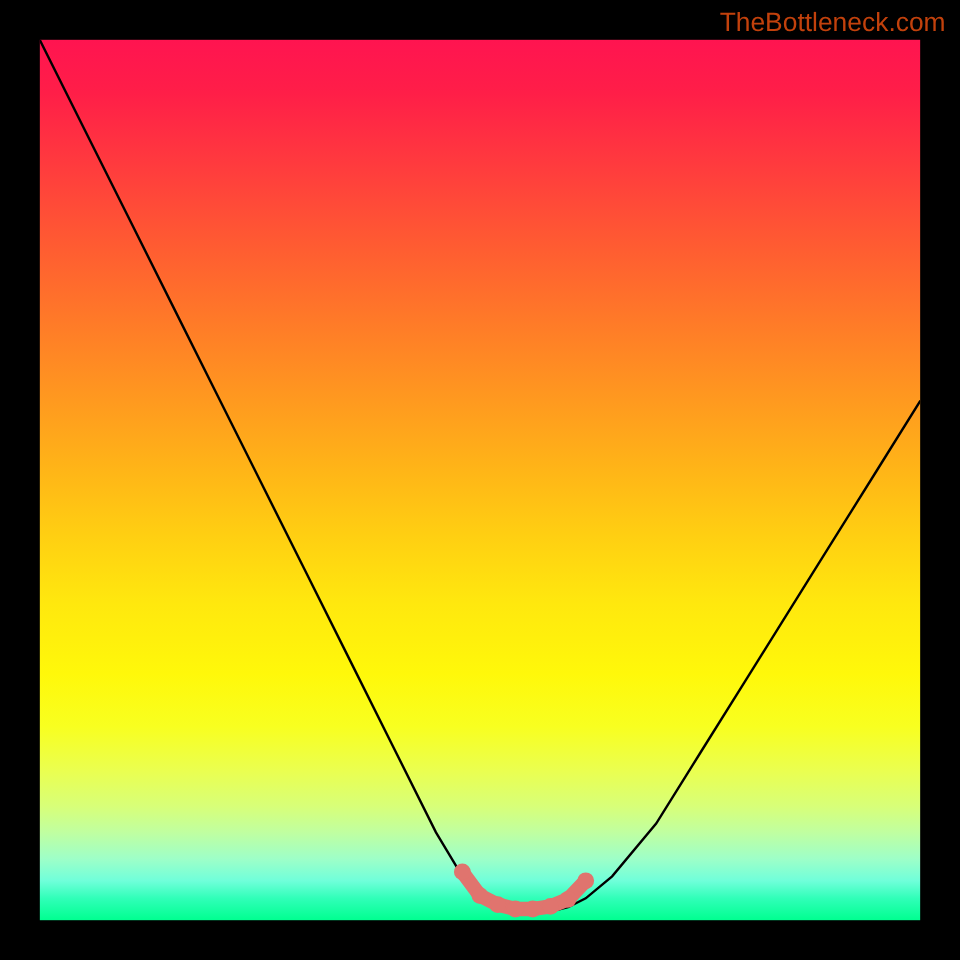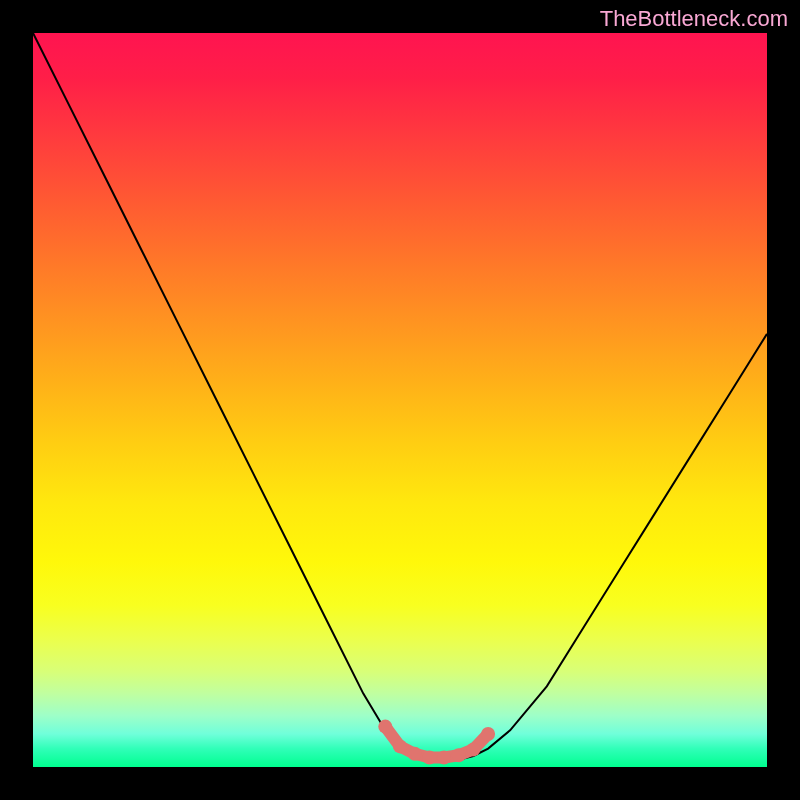--- a/index.html
+++ b/index.html
@@ -8,21 +8,21 @@
     width: 800px;
     height: 800px;
     background: #000;
     position: relative;
     font-family: Arial, sans-serif;
   }
   .watermark {
     position: absolute;
     top: 6px;
     right: 12px;
-    color: #f9a8d4;
+    color: #c2410c;
     font-size: 22px;
     font-weight: 500;
     z-index: 10;
   }
   .plot-area {
     position: absolute;
     left: 33px;
     top: 33px;
     width: 734px;
     height: 734px;

